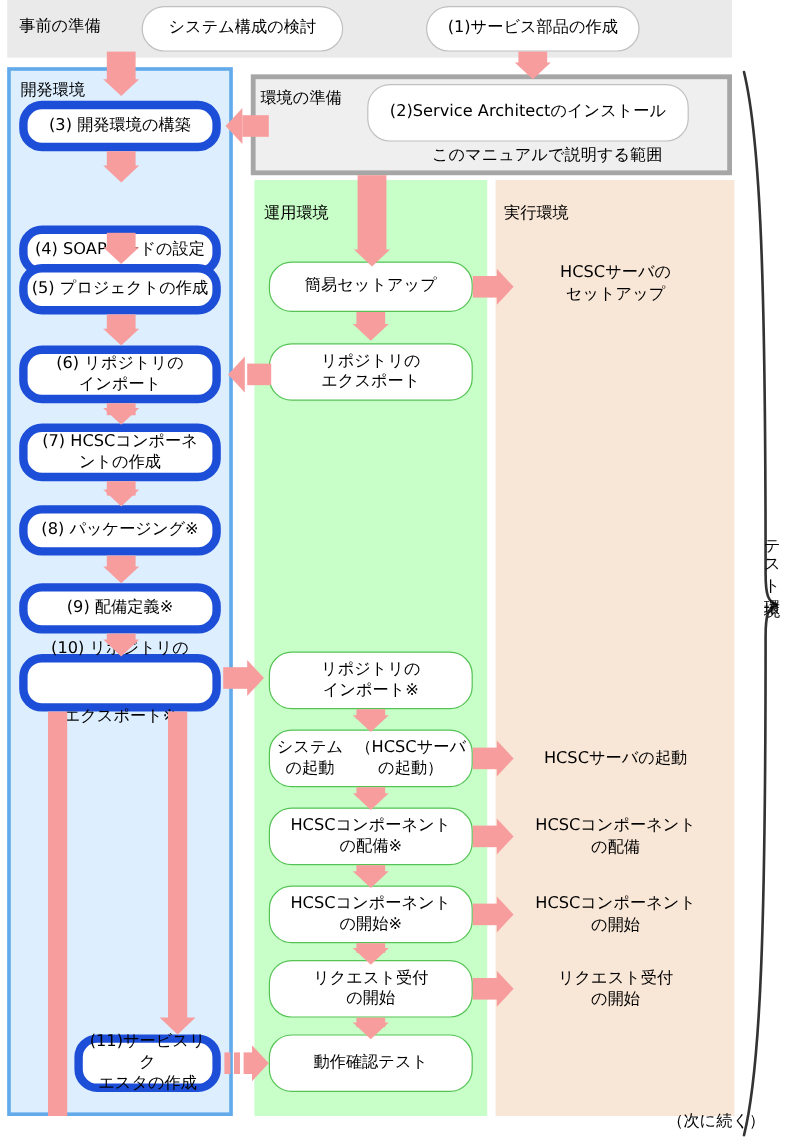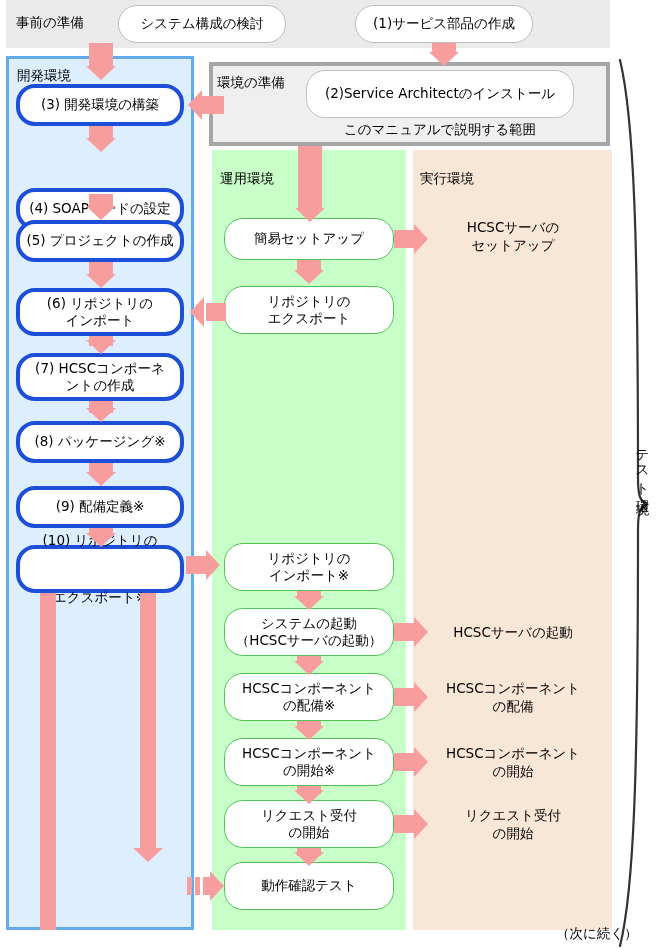--- a/index.html
+++ b/index.html
@@ -63,21 +63,21 @@
     font-size: 13.5px;
     line-height: 1.28;
     color: #000;
     background: #ffffff;
     border-radius: 19px;
   }
   .box-plain {
     border: 1px solid #bfbfbf;
   }
   .box-blue {
-    border: 4px solid #1d4ed8;
+    border: 7px solid #1d4ed8;
   }
   .box-green {
     border: 1.5px solid #54c354;
   }
   .box-gray {
     border: 1px solid #c0c0c0;
   }
   .plaintext {
     display: flex;
     align-items: center;
@@ -155,21 +155,21 @@
   <div class="abs box box-plain" style="left:355px; top:5px; width:178px; height:38px;">
     <span>(1)サービス部品の作成</span>
   </div>
 
   <div class="abs zone-env"></div>
   <div class="abs zlabel" style="left:217px; top:76px;">環境の準備</div>
   <div class="abs box box-gray" style="left:306px; top:70px; width:268px; height:48px; flex-direction:row;">
     <span>(2)Service Architectの</span>
     <span>インストール</span>
   </div>
-  <div class="abs plaintext" style="left:306px; top:119px; width:268px; height:20px;">このマニュアルで説明する範囲</div>
+  <div class="abs plaintext" style="left:322px; top:119px; width:268px; height:20px;">このマニュアルで説明する範囲</div>
 
   <div class="abs box box-blue" style="left:16px; top:84px; width:168px; height:42px; flex-direction:column;">
     <span>(3) 開発環境の構築</span>
   </div>
   <div class="abs box box-blue" style="left:16px; top:152px; width:168px; height:42px; flex-direction:column;margin-top:36px;">
     <span>(4) SOAPモードの設定</span>
   </div>
   <div class="abs box box-blue" style="left:16px; top:220px; width:168px; height:42px; flex-direction:column;">
     <span>(5) プロジェクトの作成</span>
   </div>
@@ -184,33 +184,37 @@
   <div class="abs box box-blue" style="left:16px; top:421px; width:168px; height:42px; flex-direction:column;">
     <span>(8) パッケージング※</span>
   </div>
   <div class="abs box box-blue" style="left:16px; top:486px; width:168px; height:42px; flex-direction:column;">
     <span>(9) 配備定義※</span>
   </div>
   <div class="abs box box-blue" style="left:16px; top:545px; width:168px; height:48px; flex-direction:column;gap:40px;">
     <span>(10) リポジトリの</span>
     <span>エクスポート※</span>
   </div>
+  <div class="abs box box-blue" style="left:62px; top:862px; width:122px; height:48px; flex-direction:column;">
+    <span>(11)サービスリク</span>
+    <span>エスタの作成</span>
+  </div>
 
   <div class="abs box box-green" style="left:224px; top:218px; width:170px; height:42px; flex-direction:column;">
     <span>簡易セットアップ</span>
   </div>
   <div class="abs box box-green" style="left:224px; top:286px; width:170px; height:48px; flex-direction:column;">
     <span>リポジトリの</span>
     <span>エクスポート</span>
   </div>
   <div class="abs box box-green" style="left:224px; top:543px; width:170px; height:48px; flex-direction:column;">
     <span>リポジトリの</span>
     <span>インポート※</span>
   </div>
-  <div class="abs box box-green" style="left:224px; top:608px; width:170px; height:48px; flex-direction:column;">
+  <div class="abs box box-green" style="left:224px; top:608px; width:170px; height:48px; ">
     <span>システムの起動</span>
     <span>（HCSCサーバの起動）</span>
   </div>
   <div class="abs box box-green" style="left:224px; top:673px; width:170px; height:48px; flex-direction:column;">
     <span>HCSCコンポーネント</span>
     <span>の配備※</span>
   </div>
   <div class="abs box box-green" style="left:224px; top:738px; width:170px; height:48px; flex-direction:column;">
     <span>HCSCコンポーネント</span>
     <span>の開始※</span>

